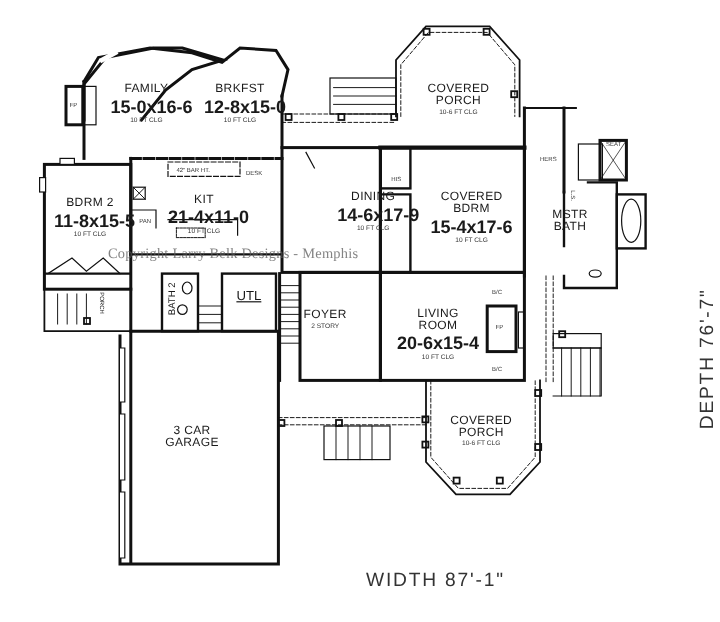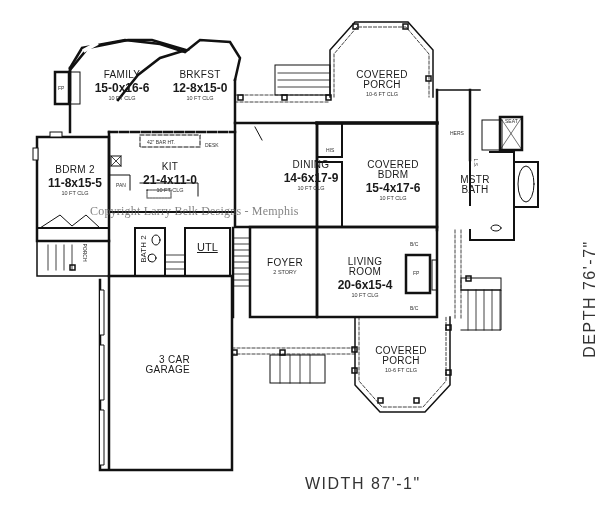--- a/index.html
+++ b/index.html
@@ -1,20 +1,20 @@
 <!DOCTYPE html>
 <html><head>
 <meta charset="utf-8">
 <style>
   html, body { margin:0; padding:0; background:#ffffff; }
   body { width:600px; height:518px; position:relative; overflow:hidden; font-family:"Liberation Sans", sans-serif; }
   #plan { position:absolute; left:0; top:0; width:600px; height:518px; }
   .lbl { position:absolute; color:#1a1a1a; text-align:center; white-space:nowrap; line-height:1; font-family:"Liberation Sans", sans-serif; }
   .room { font-size:10px; letter-spacing:0.3px; }
-  .dim { font-size:12px; font-weight:bold; margin-top:2px; }
+  .dim { font-size:15px; font-weight:bold; margin-top:2px; }
   .clg { font-size:5.5px; margin-top:2px; color:#333; }
   .tiny { position:absolute; font-size:5px; color:#333; white-space:nowrap; font-family:"Liberation Sans", sans-serif; }
   .watermark { position:absolute; left:90px; top:204px; font-family:"Liberation Serif", serif; font-size:12px; color:rgba(90,90,90,0.75); white-space:nowrap; letter-spacing:0.2px; }
   .overall { position:absolute; font-size:16px; color:#333; letter-spacing:1.5px; white-space:nowrap; }
   .depth { left:520px; top:290px; transform:rotate(-90deg); transform-origin:center; width:140px; text-align:center; }
 </style>
 </head>
 <body>
 
 <svg id="plan" viewBox="0 0 600 518" xmlns="http://www.w3.org/2000/svg">
@@ -164,21 +164,21 @@
   <div class="clg">10 FT CLG</div>
 </div>
 <div class="tiny" style="left:450px;top:130px;">HERS</div>
 <div class="tiny" style="left:505px;top:118px;">SEAT</div>
 <div class="tiny" style="left:472px;top:160px;transform:rotate(90deg);">L.S.</div>
 <div class="lbl" style="left:457px;top:175px;width:36px;">
   <div class="room">MSTR</div>
   <div class="room">BATH</div>
 </div>
 
-<div class="lbl" style="left:255px;top:258px;width:60px;">
+<div class="lbl" style="left:241px;top:258px;width:60px;">
   <div class="room">FOYER</div>
   <div class="clg">2 STORY</div>
 </div>
 <div class="lbl" style="left:330px;top:257px;width:70px;">
   <div class="room">LIVING</div>
   <div class="room">ROOM</div>
   <div class="dim">20-6x15-4</div>
   <div class="clg">10 FT CLG</div>
 </div>
 <div class="tiny" style="left:410px;top:241px;">B/C</div>
@@ -189,21 +189,21 @@
 <div class="lbl" style="left:368px;top:346px;width:66px;">
   <div class="room">COVERED</div>
   <div class="room">PORCH</div>
   <div class="clg">10-6 FT CLG</div>
 </div>
 
 <div class="lbl" style="left:130px;top:245px;transform:rotate(-90deg);font-size:8px;">BATH 2</div>
 <div class="lbl" style="left:197px;top:242px;font-size:11px;text-decoration:underline;">UTL</div>
 <div class="lbl" style="left:75px;top:250px;transform:rotate(90deg);font-size:5px;">PORCH</div>
 
-<div class="lbl" style="left:130px;top:355px;width:60px;text-align:right;">
+<div class="lbl" style="left:130px;top:355px;width:60px;">
   <div class="room">3 CAR</div>
   <div class="room">GARAGE</div>
 </div>
 
 <div class="watermark">Copyright Larry Belk Designs - Memphis</div>
 
 <div class="overall" style="left:305px;top:475px;">WIDTH 87'-1"</div>
 <div class="overall depth">DEPTH 76'-7"</div>
 
 </body></html>

